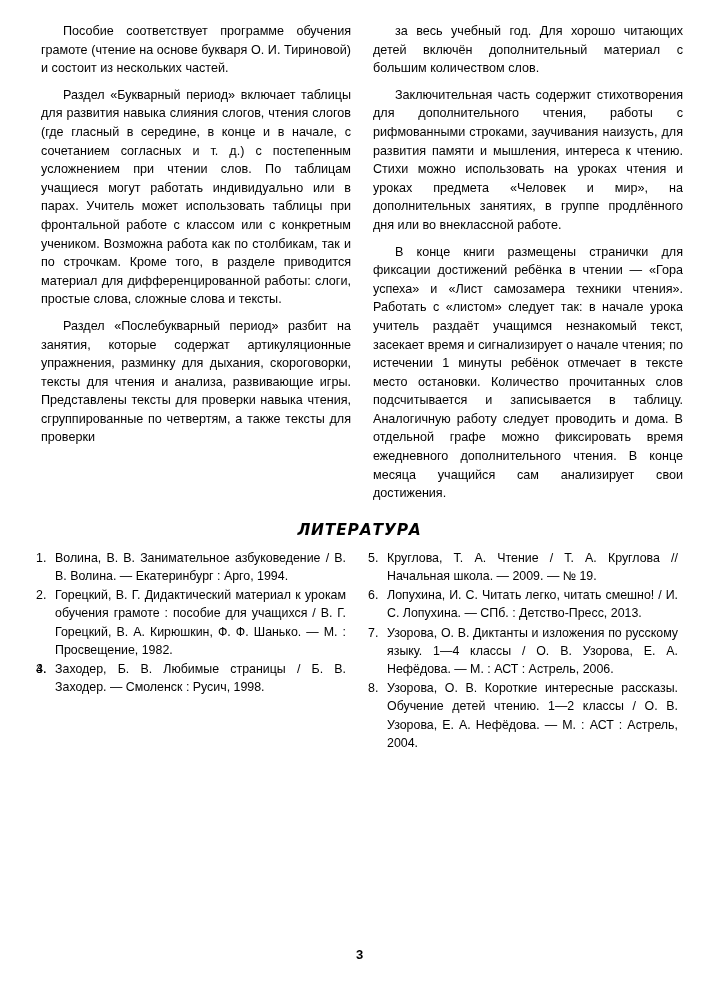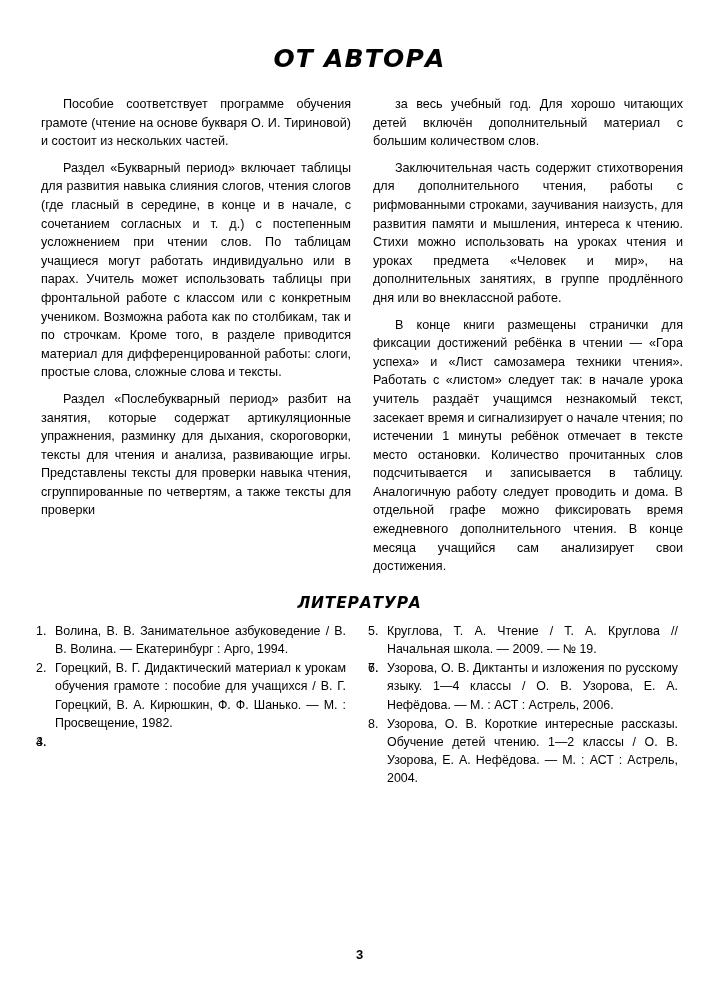--- a/index.html
+++ b/index.html
@@ -111,21 +111,20 @@
     display: inline-block;
     min-width: 16px;
     padding: 2px 4px;
   }
 </style>
 </head>
 <body>
 
 <div class="page">
 
-  <h1 class="title">ОТ АВТОРА</h1>
 
   <div class="columns">
     <div class="col">
       <p class="body-par">Пособие соответствует программе обучения грамоте (чтение на основе букваря О. И. Тириновой) и состоит из нескольких частей.</p>
       <p class="body-par">Раздел «Букварный период» включает таблицы для развития навыка слияния слогов, чтения слогов (где гласный в середине, в конце и в начале, с сочетанием согласных и т. д.) с постепенным усложнением при чтении слов. По таблицам учащиеся могут работать индивидуально или в парах. Учитель может использовать таблицы при фронтальной работе с классом или с конкретным учеником. Возможна работа как по столбикам, так и по строчкам. Кроме того, в разделе приводится материал для дифференцированной работы: слоги, простые слова, сложные слова и тексты.</p>
       <p class="body-par">Раздел «Послебукварный период» разбит на занятия, которые содержат артикуляционные упражнения, разминку для дыхания, скороговорки, тексты для чтения и анализа, развивающие игры. Представлены тексты для проверки навыка чтения, сгруппированные по четвертям, а также тексты для проверки</p>
     </div>
     <div class="col">
       <p class="body-par">за весь учебный год. Для хорошо читающих детей включён дополнительный материал с большим количеством слов.</p>
       <p class="body-par">Заключительная часть содержит стихотворения для дополнительного чтения, работы с рифмованными строками, заучивания наизусть, для развития памяти и мышления, интереса к чтению. Стихи можно использовать на уроках чтения и уроках предмета «Человек и мир», на дополнительных занятиях, в группе продлённого дня или во внеклассной работе.</p>
@@ -133,25 +132,25 @@
     </div>
   </div>
 
   <div class="lit-title">ЛИТЕРАТУРА</div>
 
   <div class="lit-columns">
     <ol class="lit-list">
       <li><span class="num">1.</span><span>Волина, В. В. Занимательное азбуковедение / В. В. Волина. — Екатеринбург : Арго, 1994.</span></li>
       <li><span class="num">2.</span><span>Горецкий, В. Г. Дидактический материал к урокам обучения грамоте : пособие для учащихся / В. Г. Горецкий, В. А. Кирюшкин, Ф. Ф. Шанько. — М. : Просвещение, 1982.</span></li>
       <li><span class="num">3.</span></li>
-      <li><span class="num">4.</span></li>
+      <li><span class="num">4.</span><span>Заходер, Б. В. Любимые страницы / Б. В. Заходер. — Смоленск : Русич, 1998.</span></li>
     </ol>
     <ol class="lit-list">
       <li><span class="num">5.</span><span>Круглова, Т. А. Чтение / Т. А. Круглова // Начальная школа. — 2009. — № 19.</span></li>
-      <li><span class="num">6.</span></li>
+      <li><span class="num">6.</span><span>Лопухина, И. С. Читать легко, читать смешно! / И. С. Лопухина. — СПб. : Детство-Пресс, 2013.</span></li>
       <li><span class="num">7.</span><span>Узорова, О. В. Диктанты и изложения по русскому языку. 1—4 классы / О. В. Узорова, Е. А. Нефёдова. — М. : АСТ : Астрель, 2006.</span></li>
       <li><span class="num">8.</span><span>Узорова, О. В. Короткие интересные рассказы. Обучение детей чтению. 1—2 классы / О. В. Узорова, Е. А. Нефёдова. — М. : АСТ : Астрель, 2004.</span></li>
     </ol>
   </div>
 
   <div class="page-number">
     <span class="pn-box">3</span>
   </div>
 
 </div>

